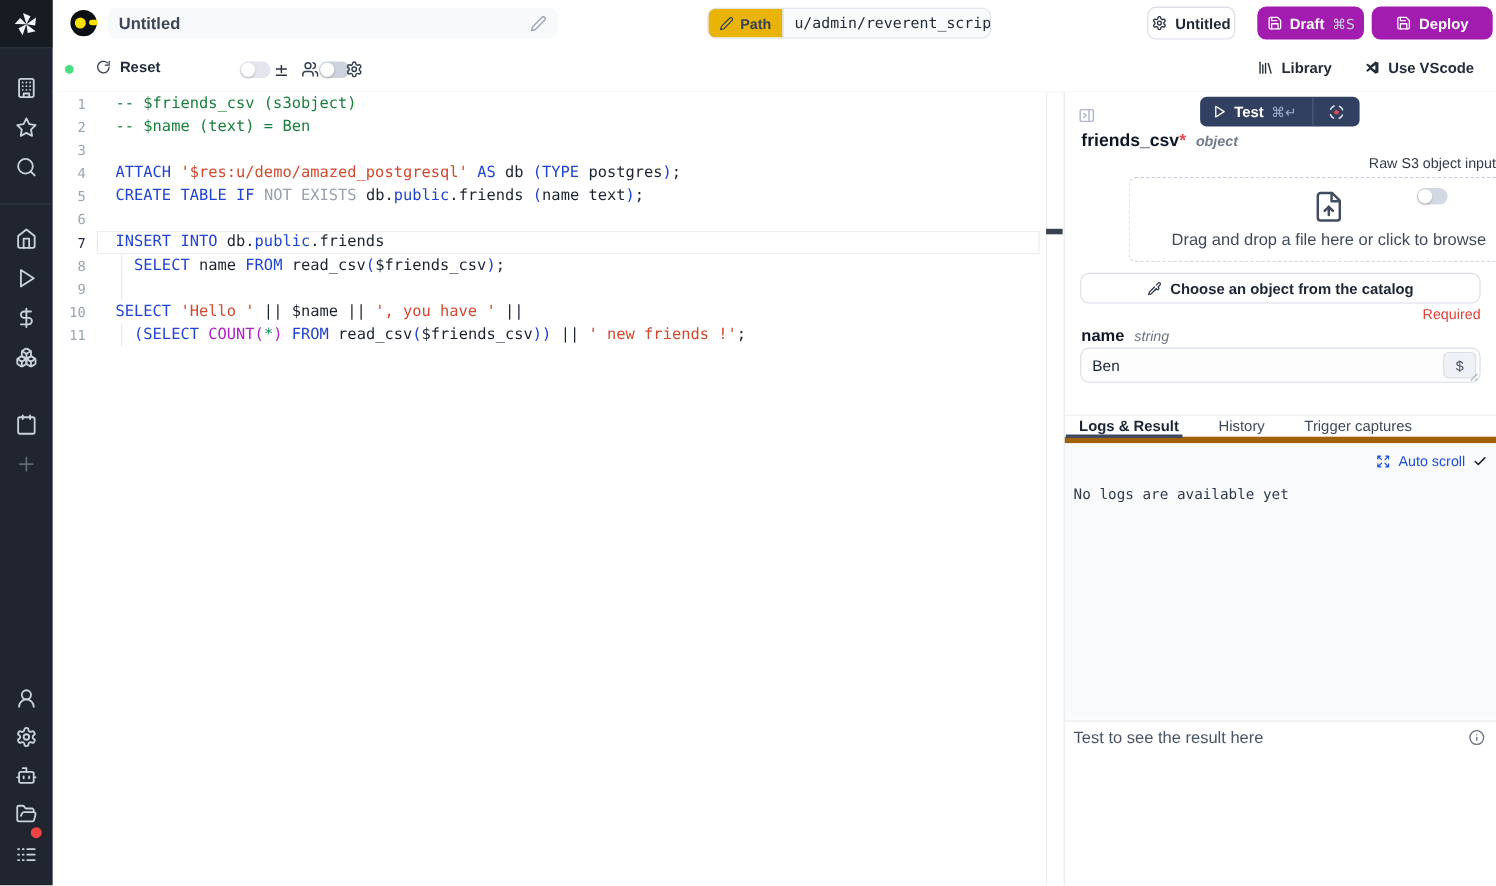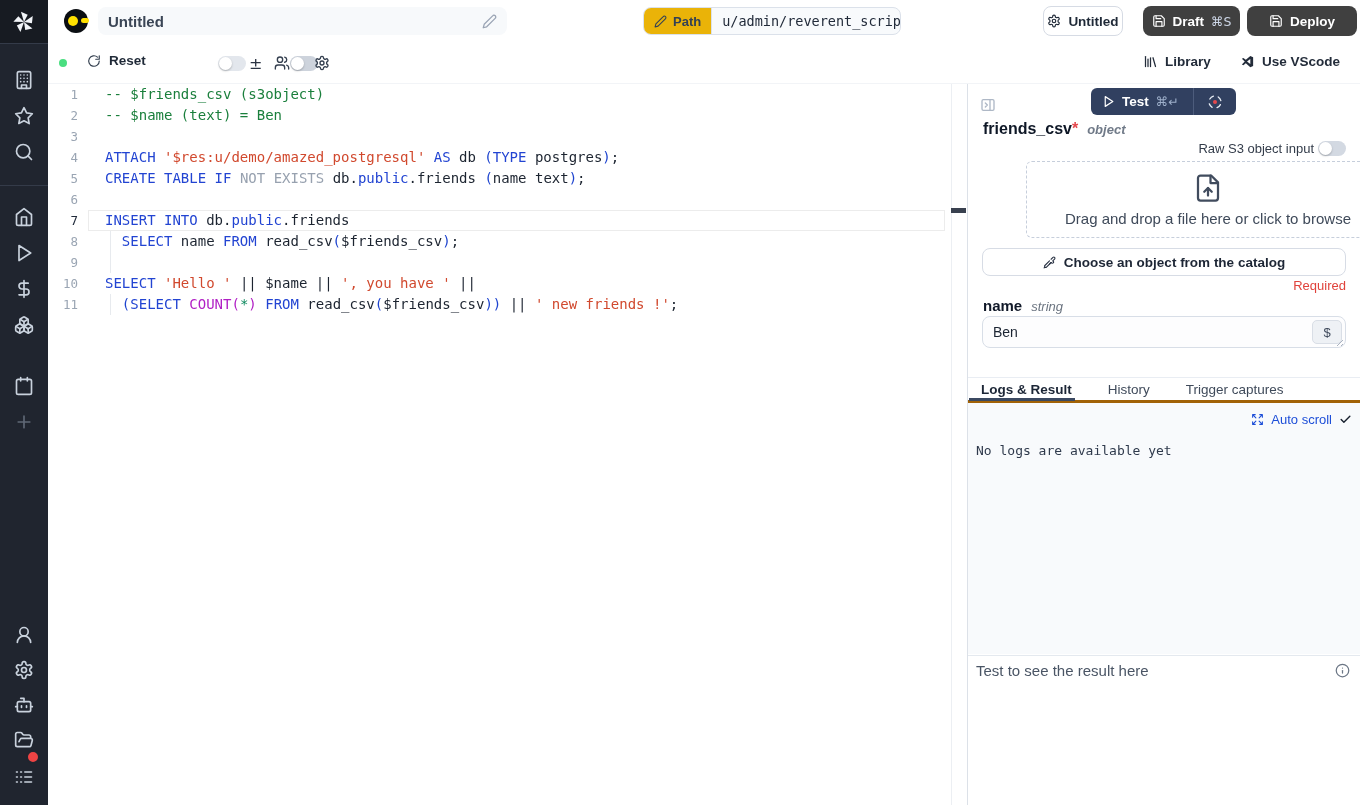--- a/index.html
+++ b/index.html
@@ -25,21 +25,21 @@
   .title-box { position:absolute; left:50px; top:7px; width:409px; height:28px; background:#f7f9fb; border-radius:8px; display:flex; align-items:center; padding:0 10px; }
   .title-box .t { font-size:15px; font-weight:600; color:#3b4656; flex:1; }
   .title-box .pencil { color:#9aa4b4; width:15px; height:15px; }
   .path-ctl { position:absolute; left:595px; top:7px; width:258px; height:28px; border:1px solid #dbe1ea; border-radius:8px; display:flex; overflow:hidden; background:#f8fafc; }
   .path-ctl .seg1 { display:flex; align-items:center; gap:6px; padding:0 10px; background:#eab308; border-right:1px solid #dbe1ea; color:#334155; font-size:13px; font-weight:600; }
   .path-ctl .seg1 svg { width:13px; height:13px; }
   .path-ctl .seg2 { display:flex; align-items:center; padding:0 10px; font-family:"DejaVu Sans Mono", monospace; font-size:13.5px; color:#222b3a; }
   .btn { display:flex; align-items:center; justify-content:center; gap:7px; border-radius:8px; font-size:13.5px; font-weight:600; cursor:pointer; }
   .btn svg { width:14px; height:14px; }
   .btn-settings { position:absolute; left:995px; top:6px; width:80px; height:30px; background:#fff; border:1px solid #d6dbe4; color:#1f2937; }
-  .btn-slate { background:#404040; color:#fff; border:none; }
+  .btn-slate { background:#a21caf; color:#fff; border:none; }
   .btn-draft { position:absolute; left:1095px; top:6px; width:97px; height:30px; }
   .btn-deploy { position:absolute; left:1199px; top:6px; width:110px; height:30px; }
   .kbd { font-size:12.5px; font-weight:400; color:#cdd6e6; font-family:"DejaVu Sans", sans-serif; }
 
   
   .toolbar { position:absolute; left:48px; top:42px; width:1312px; height:42px; background:#fff; border-bottom:1px solid #f2f4f7; }
   .status-dot { position:absolute; left:11px; top:17px; width:8px; height:8px; border-radius:50%; background:#4ade80; }
   .tb-reset { position:absolute; left:39px; top:11px; display:flex; align-items:center; gap:8px; color:#1f2937; cursor:pointer; }
   .tb-reset svg { width:14px; height:14px; color:#333f4f; }
   .tb-reset .lbl { font-size:13.5px; font-weight:600; }
@@ -76,37 +76,37 @@
   .testbar .main svg { width:13px; height:13px; color:#fff; }
   .testbar .tl { color:#fff; font-size:13.5px; font-weight:700; }
   .testbar .tk { color:#9fb0cb; font-size:12.5px; font-family:"DejaVu Sans", sans-serif; }
   .testbar .sep { width:1px; background:#4d5c7c; }
   .testbar .cap { width:42px; display:flex; align-items:center; justify-content:center; color:#e8edf5; }
   .testbar .cap svg { width:16px; height:16px; }
   .arg-head { position:absolute; left:15px; top:36px; display:flex; align-items:baseline; gap:9px; }
   .arg-head .nm { font-size:16px; font-weight:700; color:#0e1726; }
   .arg-head .req { color:#e5484d; }
   .arg-head .tp { font-size:13px; font-style:italic; color:#707a88;font-weight:bold; }
-  .raws3 { position:absolute; top:57px; right:14px; display:flex; align-items:center; gap:4px; }
+  .raws3 { position:absolute; top:57px; right:0; display:flex; align-items:center; gap:15px;flex-direction:column; }
   .raws3 .lbl { font-size:13px; color:#333c4a; }
   .raws3 .toggle { position:relative; background:#d3d9e2; }
   .dropzone { position:absolute; left:14px; top:77px; width:364px; height:77px; border:1.5px dashed #c6cedb; border-radius:6px; display:flex; flex-direction:column; align-items:center; justify-content:center; gap:7px; cursor:pointer;margin-left:44px; }
   .dropzone svg { width:30px; height:30px; color:#414c5e; }
   .dropzone .dz-txt { font-size:15px; font-weight:500; color:#3f4a5a; }
   .catalog-btn { position:absolute; left:14px; top:164px; width:364px; height:28px; background:#fff; border:1px solid #d7dce5; border-radius:8px; display:flex; align-items:center; justify-content:center; gap:8px; font-size:13.5px; font-weight:600; color:#1d2635; cursor:pointer; }
   .catalog-btn svg { width:13px; height:13px; color:#2b3445; }
   .required { position:absolute; top:194px; right:14px; font-size:13px; color:#e0433c; }
   .arg2-head { position:absolute; left:15px; top:213px; display:flex; align-items:baseline; gap:9px; }
   .arg2-head .nm { font-size:15px; font-weight:700; color:#101828; }
   .arg2-head .tp { font-size:13px; font-style:italic; color:#6b7480; }
   .name-input-wrap { position:absolute; left:14px; top:232px; width:364px; height:32px; border:1px solid #d8dee7; border-radius:8px; background:#fdfdfe; }
   .name-input-wrap input { position:absolute; left:0; top:0; width:320px; height:30px; border:none; outline:none; background:transparent; padding:0 10px; font-size:14px; color:#1b2432; font-family:"Liberation Sans", sans-serif; }
   .dollar-btn { position:absolute; right:3px; top:3px; width:30px; height:24px; background:#eef1f5; border:1px solid #d9dee6; border-radius:5px; font-size:13px; color:#3f4a5c; display:flex; align-items:center; justify-content:center; cursor:pointer; }
   .grip { position:absolute; right:1px; bottom:0; width:10px; height:10px; color:#aab3c0; }
-  .tabs { position:absolute; left:0; top:293px; width:392px; height:26px; border-top:1px solid #e9edf3; border-bottom:3px solid #a16207; display:flex; align-items:center; gap:36px; padding-left:13px; }
+  .tabs { position:absolute; left:0; top:293px; width:392px; height:26px; border-top:1px solid #e9edf3; border-bottom:6px solid #a16207; display:flex; align-items:center; gap:36px; padding-left:13px; }
   .tab { font-size:13.5px; color:#3f4a5a; font-weight:500; cursor:pointer; }
   .tab.active { color:#1c2636; font-weight:600; }
   .tab-underline { position:absolute; left:1px; bottom:-1px; width:106px; height:3px; background:#3b4961; }
   .logs { position:absolute; left:0; top:319px; width:392px; height:251px; background:#f8fafc; }
   .autoscroll { position:absolute; top:9px; right:8px; display:flex; align-items:center; gap:7px; color:#1d4ed8; }
   .autoscroll svg { width:13px; height:13px; }
   .autoscroll .as-lbl { font-size:13px; }
   .autoscroll .chk { color:#17202e; }
   .logs .empty { position:absolute; left:8px; top:40px; font-family:"DejaVu Sans Mono", monospace; font-size:13px; color:#2f3a4c; }
   .result { position:absolute; left:0; top:571px; width:392px; height:150px; background:#fff; border-top:1px solid #e4e9ef; }

